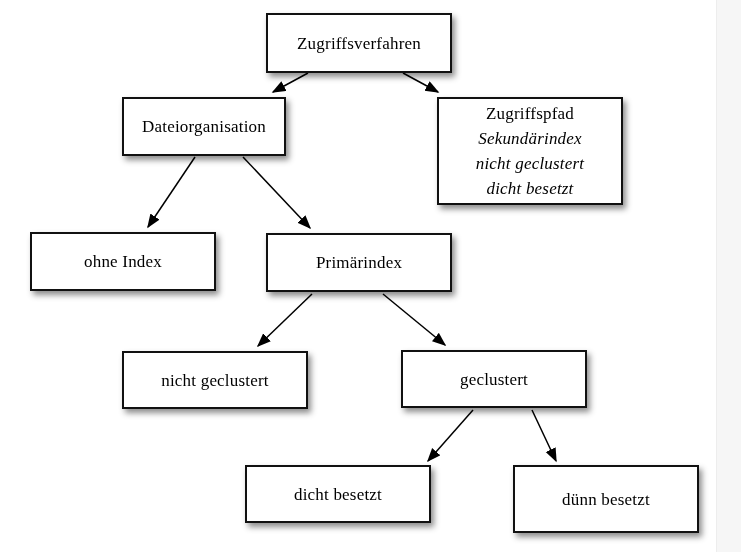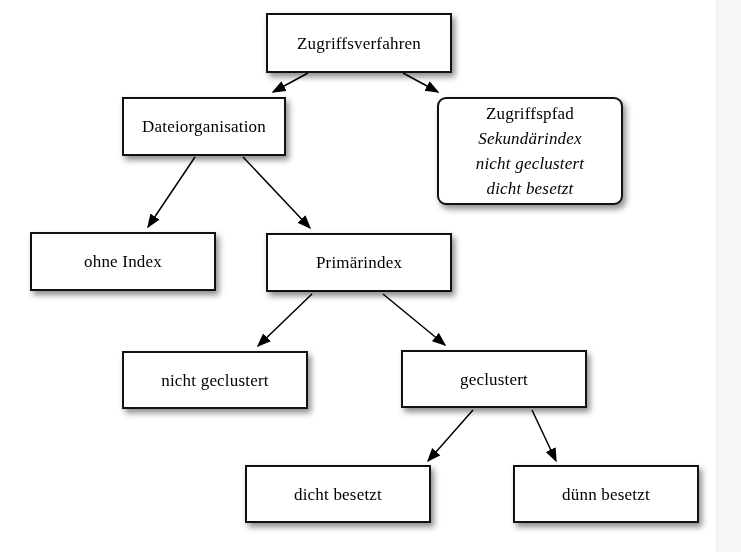--- a/index.html
+++ b/index.html
@@ -81,39 +81,39 @@
         <line x1="532" y1="410" x2="556" y2="461" marker-end="url(#arrowhead)"></line>
       </g>
   </svg>
   <div id="nodes">
       <div class="node" style="left: 266px; top: 13px; width: 186px; height: 60px;">
         <div class="node-line">Zugriffsverfahren</div>
       </div>
       <div class="node" style="left: 122px; top: 97px; width: 164px; height: 59px;">
         <div class="node-line">Dateiorganisation</div>
       </div>
-      <div class="node" style="left: 437px; top: 97px; width: 186px; height: 108px; border-radius: 9px;">
+      <div class="node" style="left: 437px; top: 97px; width: 186px; height: 108px;">
         <div class="node-line">Zugriffspfad</div>
         <div class="node-line italic">Sekundärindex</div>
         <div class="node-line italic">nicht geclustert</div>
         <div class="node-line italic">dicht besetzt</div>
       </div>
       <div class="node" style="left: 30px; top: 232px; width: 186px; height: 59px;">
         <div class="node-line">ohne Index</div>
       </div>
       <div class="node" style="left: 266px; top: 233px; width: 186px; height: 59px;">
         <div class="node-line">Primärindex</div>
       </div>
       <div class="node" style="left: 122px; top: 351px; width: 186px; height: 58px;">
         <div class="node-line">nicht geclustert</div>
       </div>
       <div class="node" style="left: 395px; top: 350px; width: 186px; height: 58px; margin-left: 6px;">
         <div class="node-line">geclustert</div>
       </div>
       <div class="node" style="left: 245px; top: 465px; width: 186px; height: 58px;">
         <div class="node-line">dicht besetzt</div>
       </div>
-      <div class="node" style="left: 513px; top: 465px; width: 186px; height: 58px;">
+      <div class="node" style="left: 513px; top: 465px; width: 186px; height: 68px;">
         <div class="node-line">dünn besetzt</div>
       </div>
     </div>
   <div class="edge-strip"></div>
 </div>
 
 </body></html>

